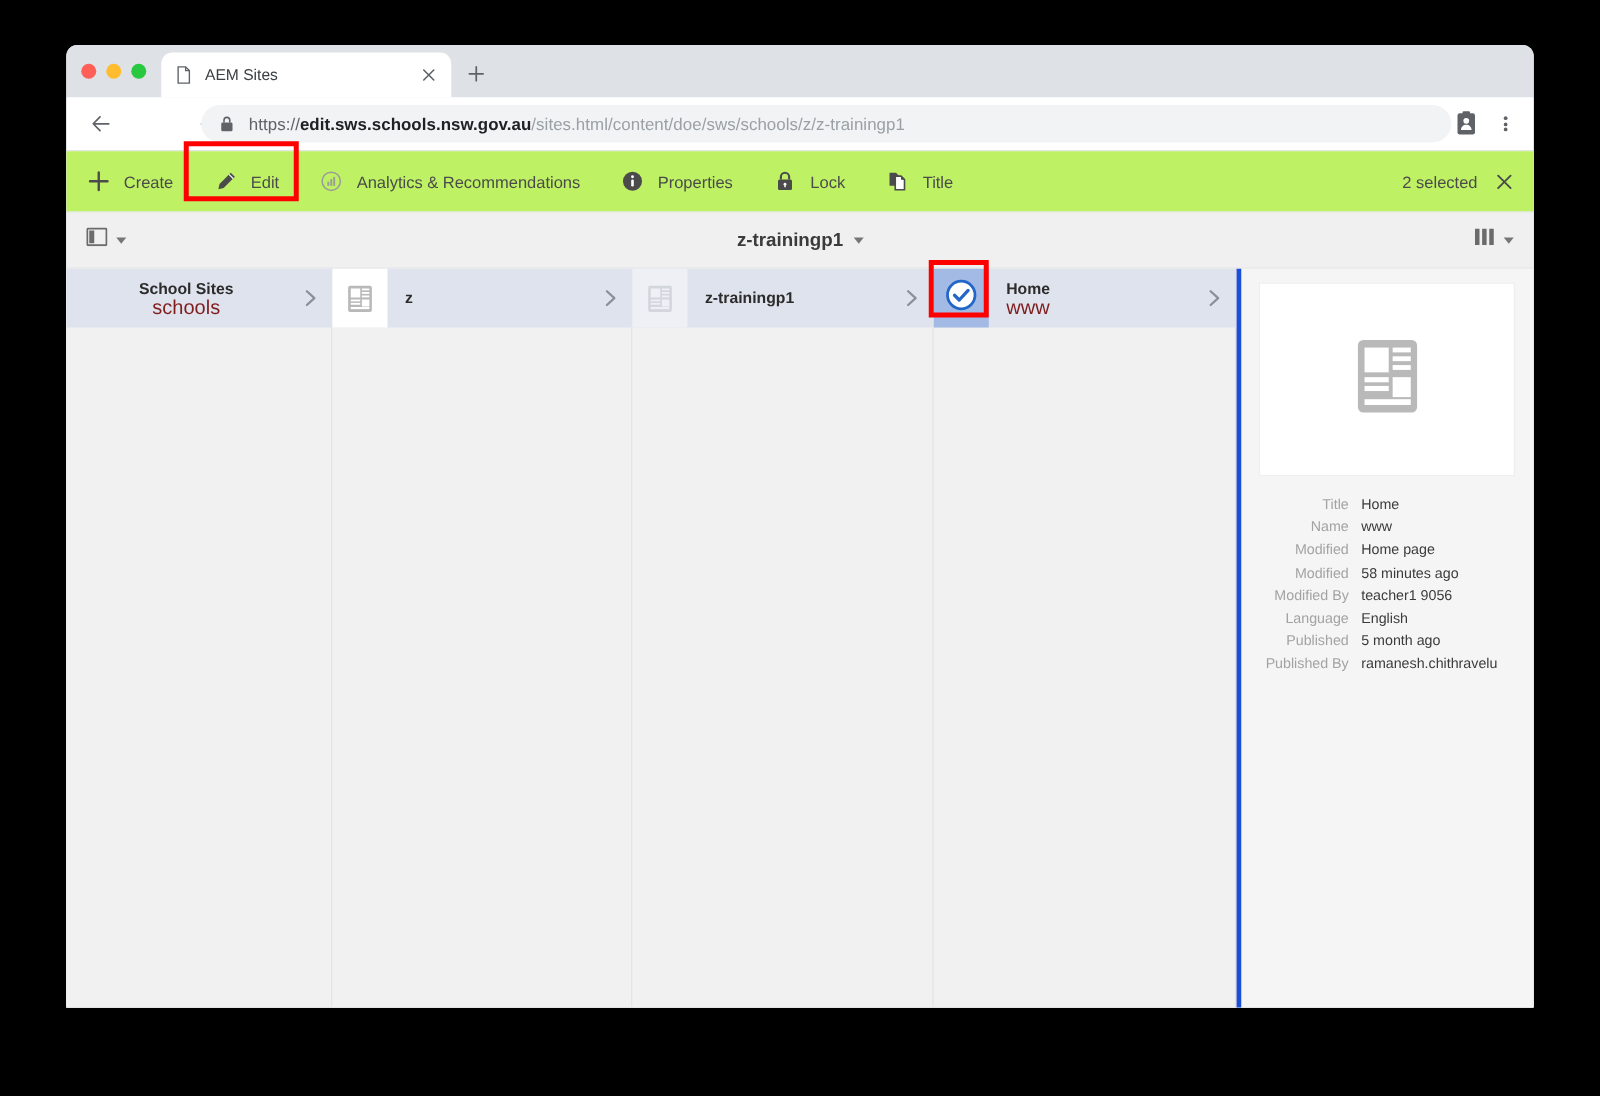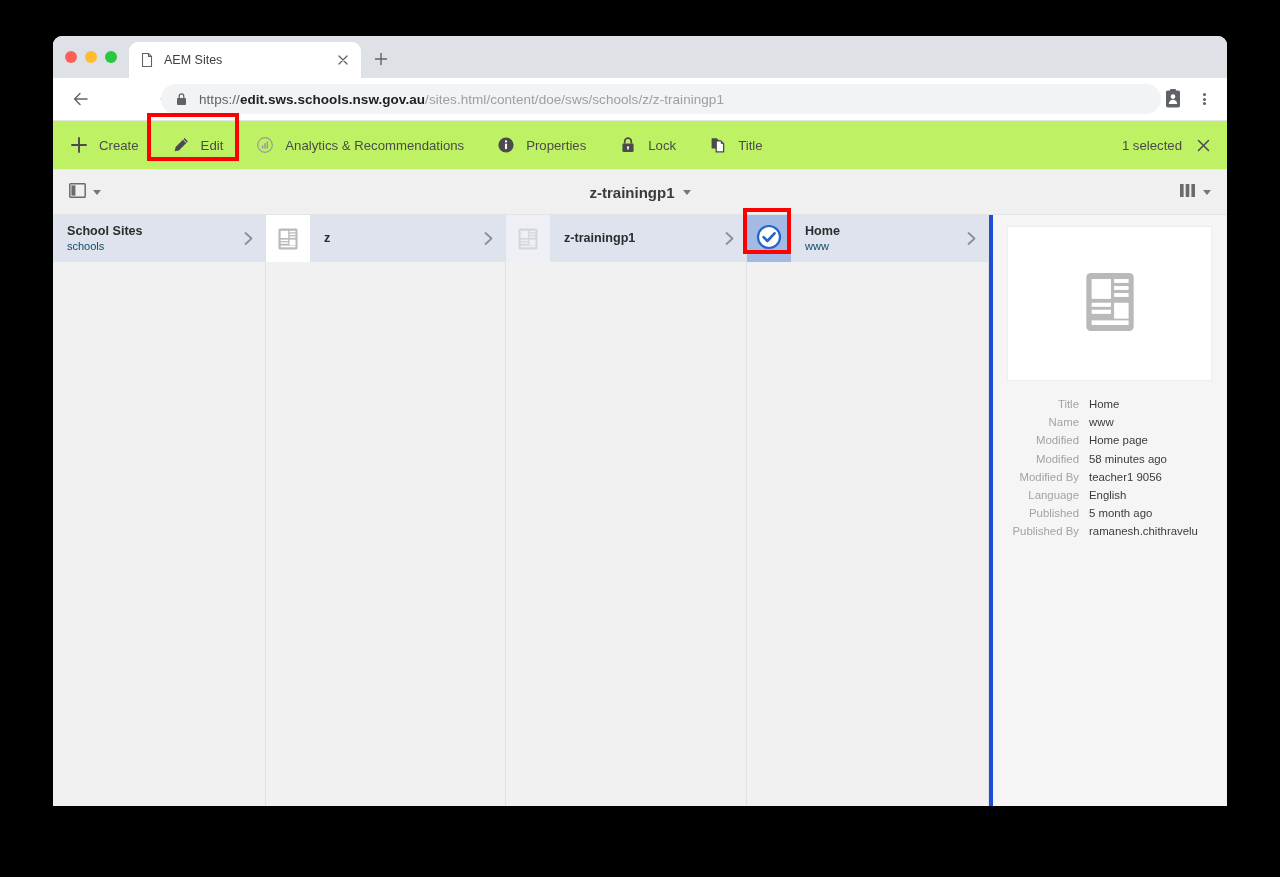--- a/index.html
+++ b/index.html
@@ -260,21 +260,21 @@
     display: flex;
     background: #f1f1f1;
   }
   .col {
     position: relative;
     height: 100%;
     border-right: 1px solid #e1e1e1;
     background: #f1f1f1;
     box-sizing: border-box;
   }
-  #col-0 { width: 213px; }
+  #col-0 { width: 213px; text-align: center; }
   #col-1 { width: 240px; }
   #col-2 { width: 241px; }
   #col-3 { width: 242px; }
   #detail-rail {
     width: 237px;
     height: 100%;
     background: #f5f5f5;
     border-left: 4px solid #1d4ed8;
     box-sizing: border-box;
   }
@@ -308,22 +308,22 @@
     font-size: 12.6px;
     color: #2c2c2c;
     font-weight: 600;
     line-height: 15px;
     white-space: nowrap;
     overflow: hidden;
     text-overflow: ellipsis;
   }
   .item-title.light { font-weight: 600; }
   .item-sub {
-    font-size: 11px;
-    color: #0c4a6e;
+    font-size: 16px;
+    color: #7f1d1d;
     line-height: 15px;
     white-space: nowrap;
     overflow: hidden;
     text-overflow: ellipsis;
   }
   .item-chevron {
     width: 34px;
     flex: 0 0 34px;
     display: flex;
     align-items: center;
@@ -514,21 +514,21 @@
           <svg width="18" height="18" viewBox="0 0 18 18">
             <path d="M2.6 2.2h5.2l2.3 2.3v8.1H2.6z" fill="#4b4b4b"></path>
             <path d="M7.2 4.9h4.6l2.8 2.8v8.1H7.2z" fill="#ffffff" stroke="#4b4b4b" stroke-width="1.3"></path>
             <path d="M11.8 4.9v2.8h2.8" fill="#4b4b4b"></path>
           </svg>
         </span>
         <span>Title</span>
       </div>
 
       <div id="selected-status">
-        <span>1 selected</span>
+        <span>2 selected</span>
         <span id="clear-selection-icon">
           <svg width="15" height="15" viewBox="0 0 15 15">
             <path d="M2.5 2.5 L12.5 12.5 M12.5 2.5 L2.5 12.5" stroke="#4b4b4b" stroke-width="1.5" stroke-linecap="round"></path>
           </svg>
         </span>
       </div>
     </div>
 
     <div id="breadcrumb-bar">
       <div id="rail-toggle">

